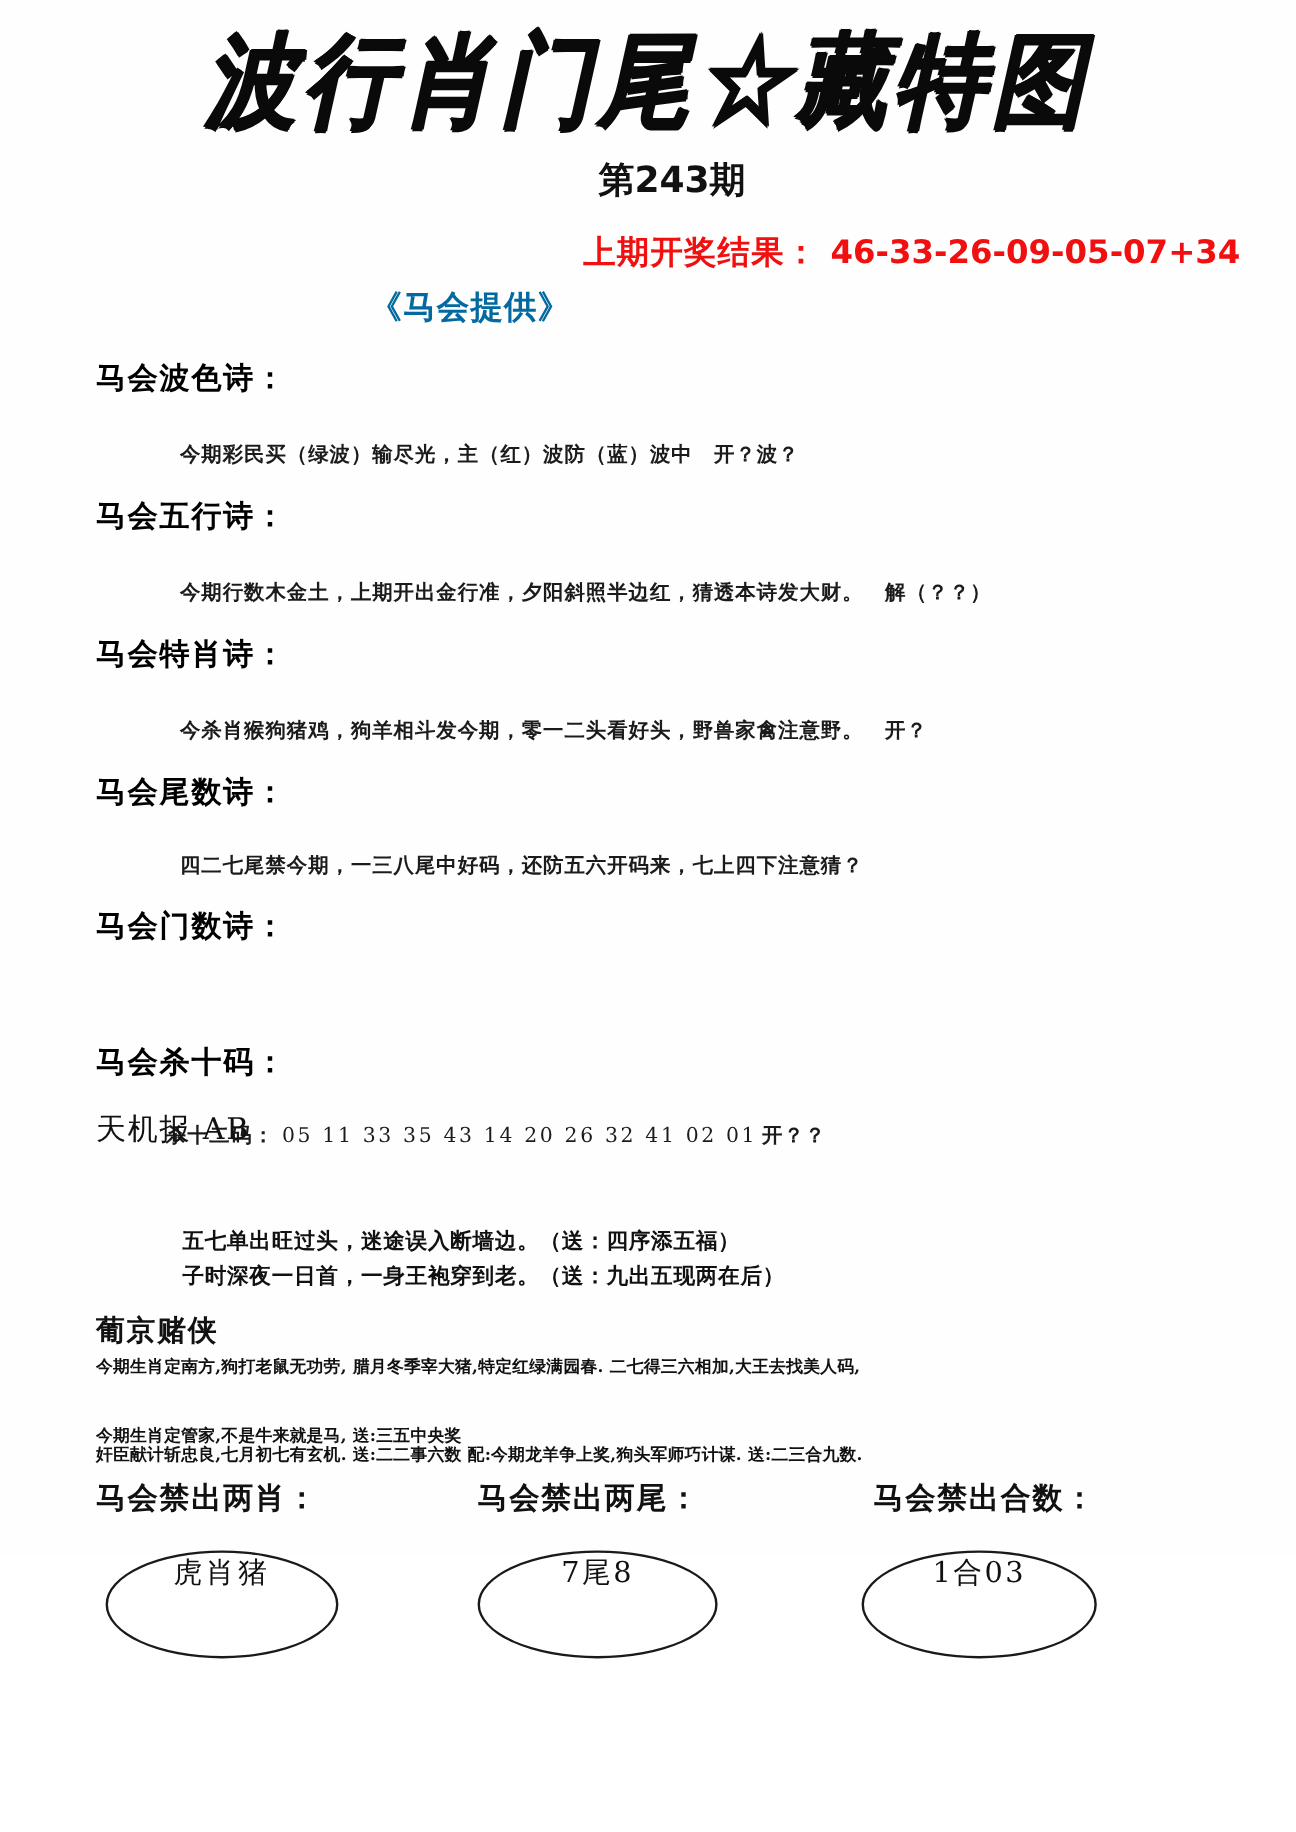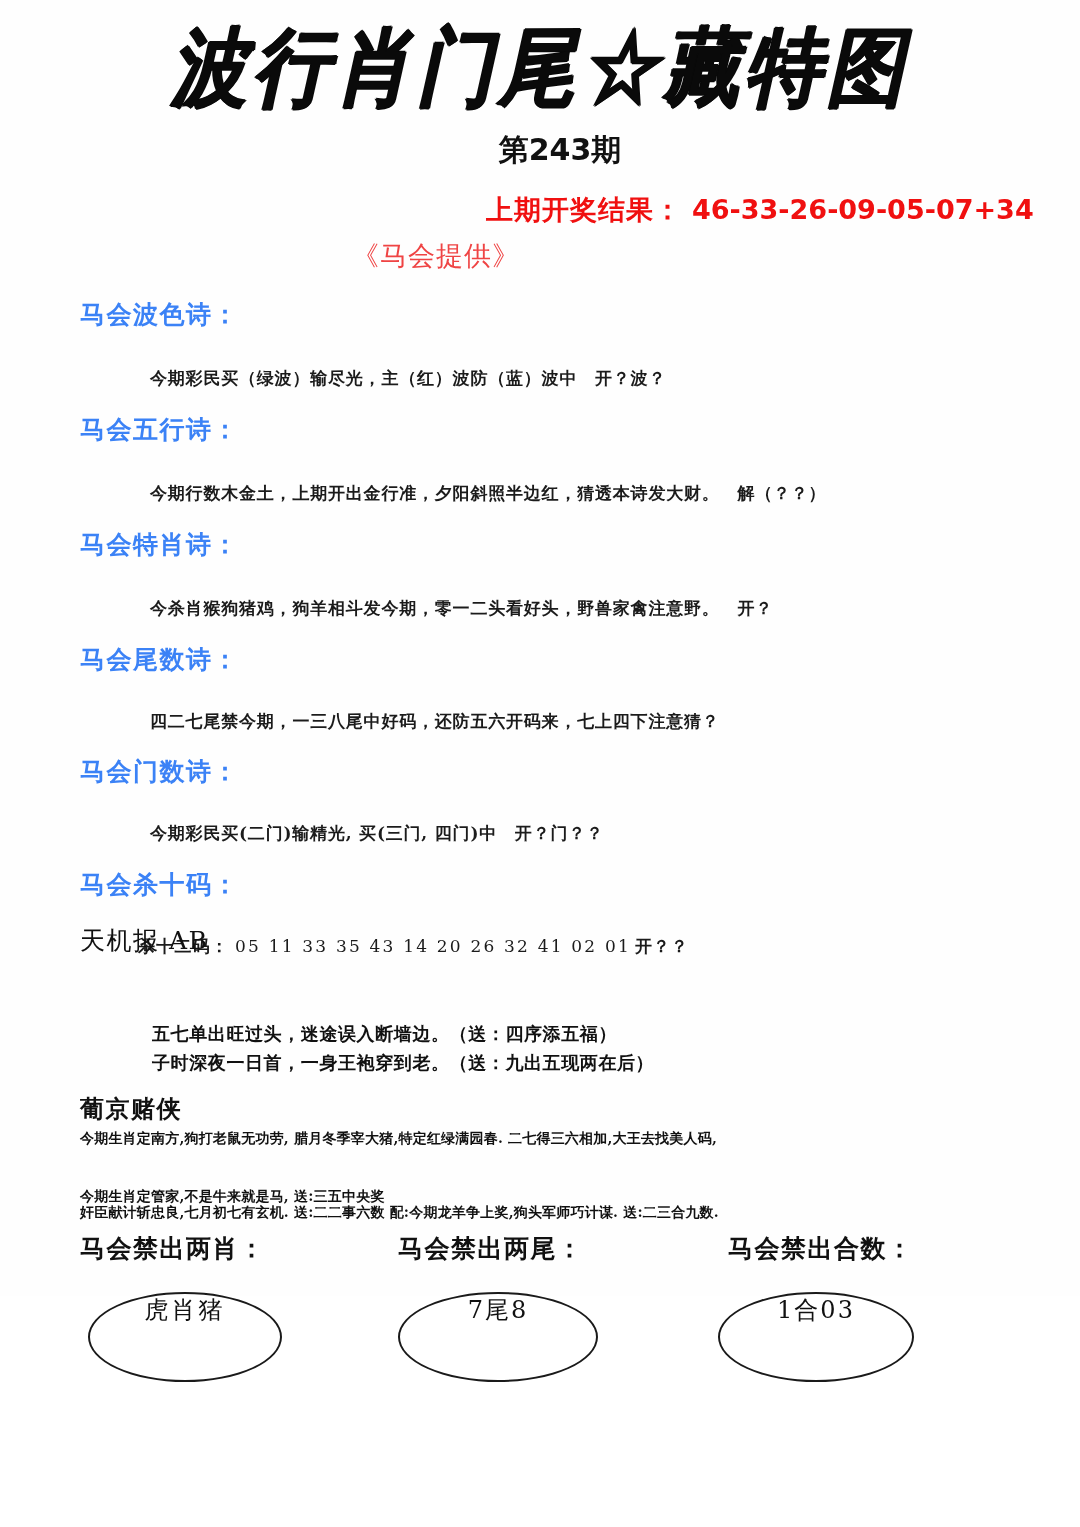--- a/index.html
+++ b/index.html
@@ -77,34 +77,33 @@
   }
   .result-line .res-label { letter-spacing: 1px; }
   .result-line .res-nums { margin-left: 10px; letter-spacing: 0px; }
 
   
   .provider {
     position: absolute;
     top: 238px;
     left: 308px;
     font-size: 27px;
-    font-weight: normal;
-    color: #ef4444;
+    font-weight: bold;
+    color: #0369a1;
     letter-spacing: 1px;
-    margin-left: 44px;
   }
 
   
   .sec-head {
     position: absolute;
     left: 80px;
     font-size: 25px;
     font-weight: bold;
     letter-spacing: 1.5px;
-    color: #3b82f6;
+    color: #000000;
   }
   .sec-body {
     position: absolute;
     left: 150px;
     font-size: 17px;
     font-weight: bold;
     color: #1b1b1b;
     letter-spacing: 0.8px;
     white-space: nowrap;
   }
@@ -230,21 +229,20 @@
   <div class="sec-head s2h">马会五行诗：</div>
   <div class="sec-body s2b">今期行数木金土，上期开出金行准，夕阳斜照半边红，猜透本诗发大财。　解（？？）</div>
 
   <div class="sec-head s3h">马会特肖诗：</div>
   <div class="sec-body s3b">今杀肖猴狗猪鸡，狗羊相斗发今期，零一二头看好头，野兽家禽注意野。　开？</div>
 
   <div class="sec-head s4h">马会尾数诗：</div>
   <div class="sec-body s4b">四二七尾禁今期，一三八尾中好码，还防五六开码来，七上四下注意猜？</div>
 
   <div class="sec-head s5h">马会门数诗：</div>
-  <div class="sec-body s5b">今期彩民买(二门)输精光, 买(三门, 四门)中　开？门？？</div>
 
   <div class="sec-head s6h">马会杀十码：</div>
   <div class="sec-body s6b">
     <span class="kill-label">杀十二码：</span><span class="kill-nums">05 11 33 35 43 14 20 26 32 41 02 01</span><span class="kill-tail">开？？</span>
   </div>
 
   <div class="tj-head">天机报 AB</div>
   <div class="tj-line tj1">五七单出旺过头，迷途误入断墙边。（送：四序添五福）</div>
   <div class="tj-line tj2">子时深夜一日首，一身王袍穿到老。（送：九出五现两在后）</div>
 

